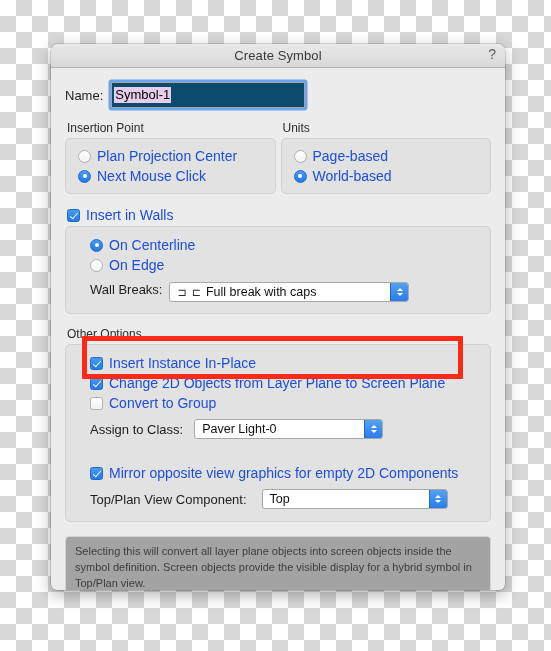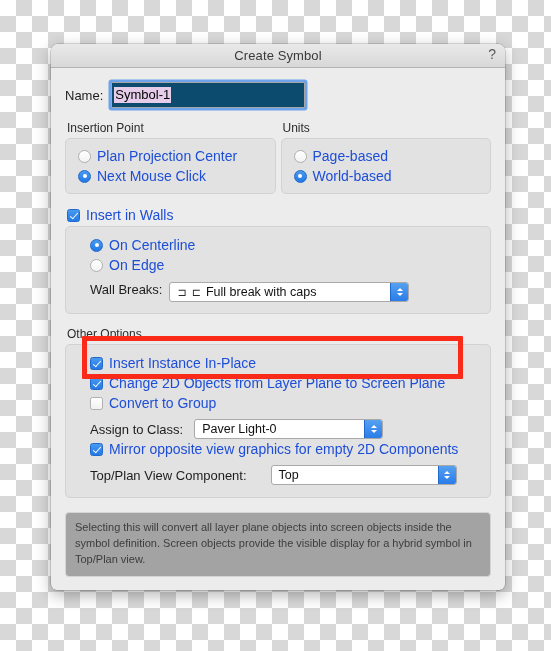--- a/index.html
+++ b/index.html
@@ -414,28 +414,28 @@
           <span class="field-label">Assign to Class:</span>
           <div class="popup" style="width:189px;margin-left:4px;">
             <span class="popup-text">Paver Light-0</span>
             <span class="stepper">
               <span class="ar up"></span>
                 <span class="ar down"></span>
             </span>
           </div>
         </div>
 
-        <div class="ctl-row indent" style="margin-top:2px;text-align:center;">
+        <div class="ctl-row indent" style="margin-top:26px;text-align:center;">
           <span class="check on"></span>
           <span class="ctl-label">Mirror opposite view graphics for empty 2D Components</span>
         </div>
 
         <div class="inline-field indent">
           <span class="field-label">Top/Plan View Component:</span>
-          <div class="popup" style="width:186px;margin-left:17px;">
+          <div class="popup" style="width:186px;margin-left:8px;">
             <span class="popup-text">Top</span>
             <span class="stepper">
               <span class="ar up"></span>
                 <span class="ar down"></span>
             </span>
           </div>
         </div>
 
       </div>
     </div>

